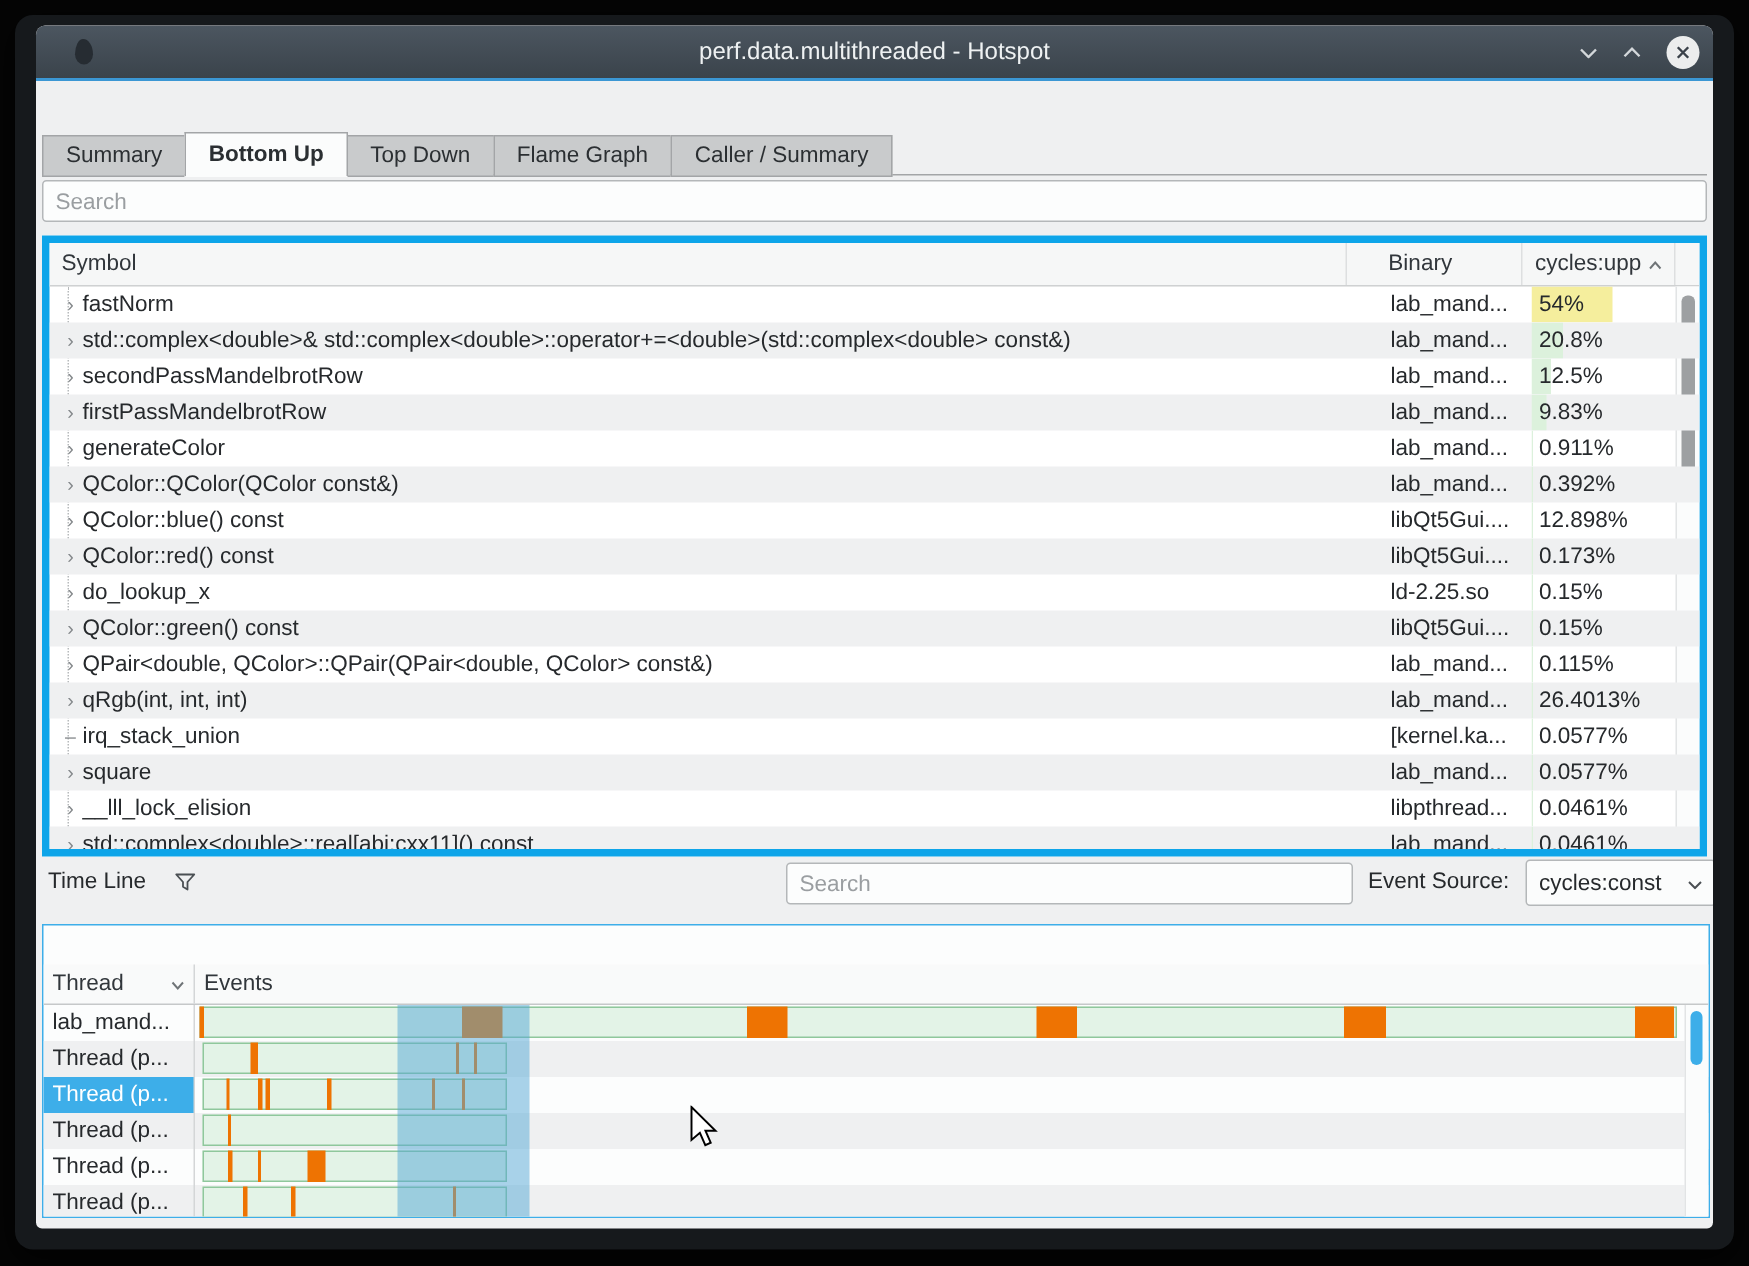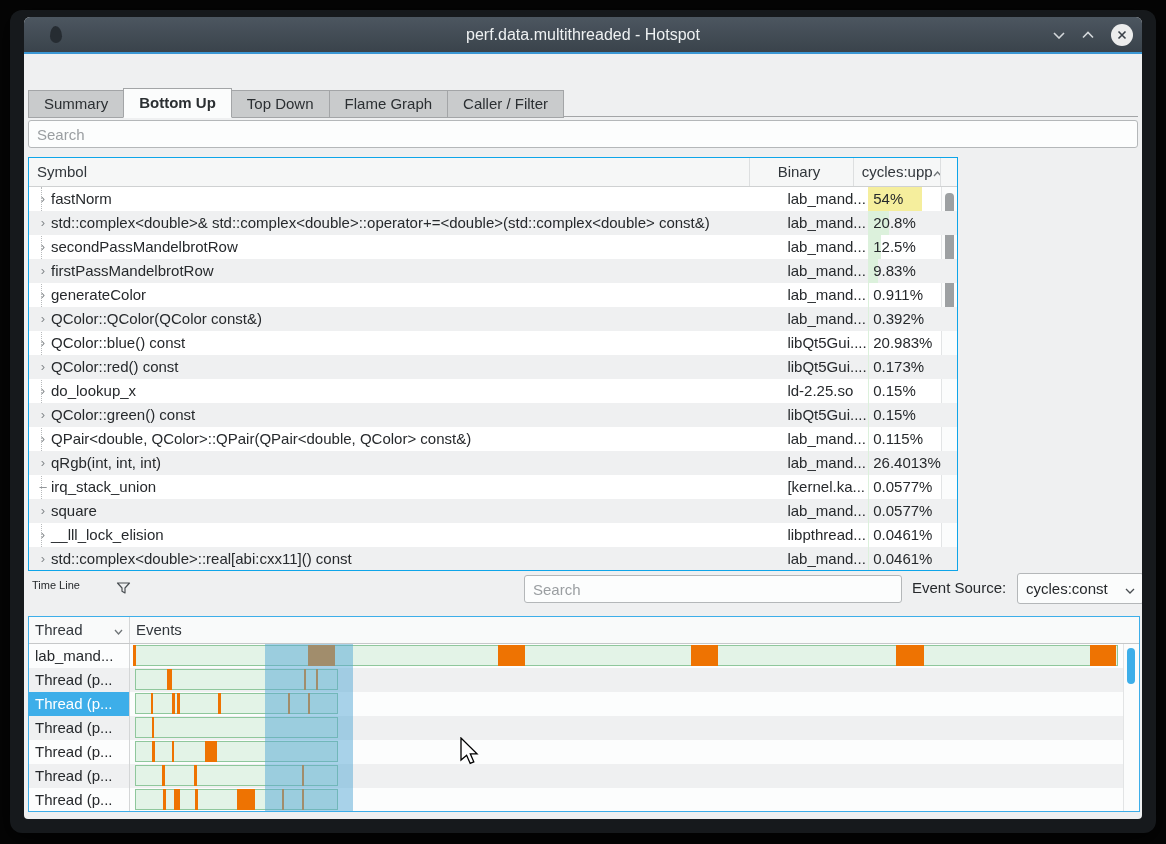--- a/index.html
+++ b/index.html
@@ -26,21 +26,21 @@
   .tab{position:relative;display:inline-block;height:26px;line-height:26px;padding:0 15px;font-size:15px;color:#2b2f32;background:#c9cbcc;border:1px solid #a3a5a7;border-right:none;z-index:1;vertical-align:bottom;}
   .tab:last-child{border-right:1px solid #a3a5a7;}
   .tab.active{background:#fbfcfc;height:28px;line-height:28px;border-right:1px solid #a3a5a7;z-index:2;border-bottom:1px solid #fbfcfc;margin-right:-1px;font-weight:bold;}
 
   
   .search-input{position:absolute;box-sizing:border-box;height:28px;background:#fcfdfd;border:1px solid #b4b7b9;border-radius:3px;font-size:15px;color:#26292c;padding:0 8px;outline:none;font-family:"Liberation Sans",sans-serif;}
   .search-input::placeholder{color:#9a9ea1;}
   .search-top{left:4px;top:103px;width:1110px;}
 
   
-  .table{position:absolute;left:4px;top:140px;width:930px;height:414px;background:#fff;border:1px solid #0ea5e9;box-sizing:border-box;overflow:hidden;}
+  .table{position:absolute;left:4px;top:140px;width:1110px;height:414px;background:#fff;border:5px solid #0ea5e9;box-sizing:border-box;overflow:hidden;}
   .thead{display:flex;height:29px;background:#f6f7f7;border-bottom:1px solid #cfd1d2;box-sizing:border-box;}
   .th{font-size:15px;color:#31363b;line-height:28px;padding:0 8px;border-right:1px solid #dddfe0;box-sizing:border-box;white-space:nowrap;overflow:hidden;}
   .th-symbol{width:888px;}
   .th-binary{width:100px;margin-left:20px;}
   .th-cost{width:104px;display:flex;align-items:center;justify-content:space-between;}
   .tbody{position:relative;height:384px;}
   .tree-guide{position:absolute;left:12px;top:0;height:100%;border-left:1px dotted #b7babc;z-index:0;}
   .tr{display:flex;height:24px;position:relative;z-index:1;}
   .tr.alt{background:#eff0f1;}
   .td{box-sizing:border-box;font-size:15px;color:#26292c;line-height:24px;white-space:nowrap;overflow:hidden;}
@@ -48,29 +48,29 @@
   .expander{width:16px;flex:none;color:#85898c;font-size:13px;text-align:center;line-height:23px;}
   .td-binary{width:100px;padding:0 8px 0 6px;}
   .td-cost{width:104px;position:relative;padding-left:5px;}
   .cost-bar{position:absolute;left:0;top:0;bottom:0;}
   .cost-text{position:relative;}
   .vscroll{position:absolute;right:0;top:29px;bottom:0;width:16px;background:#fbfcfc;border-left:1px solid #e2e4e5;box-sizing:border-box;}
   .thumb-gray{position:absolute;left:3px;top:6px;width:9px;height:135px;background:#9da0a2;border-radius:4px;}
 
   
   .tl-toolbar{position:absolute;left:4px;top:558px;width:1112px;height:30px;}
-  .tl-label{position:absolute;left:4px;top:4px;font-size:11px;color:#26292c;}
+  .tl-label{position:absolute;left:4px;top:4px;font-size:15px;color:#26292c;}
   .tl-funnel{position:absolute;left:88px;top:6px;}
   .tl-search{left:496px;top:0;width:378px;}
   .evt-label{position:absolute;left:884px;top:4px;font-size:15px;color:#26292c;}
   .combo{position:absolute;left:989px;top:-2px;width:127px;height:31px;background:#fbfcfc;border:1px solid #b4b7b9;border-radius:3px;font-size:15px;color:#26292c;display:flex;align-items:center;justify-content:space-between;padding:0 8px;box-sizing:border-box;}
 
   
   .tl-table{position:absolute;left:4px;top:599px;width:1112px;height:196px;background:#fcfdfd;border:1px solid #3daee9;box-sizing:border-box;overflow:hidden;}
-  .tl-head{display:flex;height:27px;background:#f9fafa;border-bottom:1px solid #c6c8c9;box-sizing:border-box;}
+  .tl-head{display:flex;height:27px;background:#f9fafa;border-bottom:1px solid #c6c8c9;box-sizing:border-box;margin-top:26px;}
   .tl-th{font-size:15px;color:#31363b;line-height:26px;padding:0 6px;box-sizing:border-box;}
   .tl-th-thread{width:101px;border-right:1px solid #d4d6d7;display:flex;align-items:center;justify-content:space-between;}
   .tl-th-events{flex:1;}
   .tl-body{position:relative;height:168px;}
   .tl-row{display:flex;height:24px;}
   .tl-row.alt{background:#eff0f1;}
   .tl-name{width:101px;flex:none;box-sizing:border-box;font-size:15px;color:#26292c;line-height:24px;padding:0 4px 0 6px;border-right:1px solid #d4d6d7;white-space:nowrap;overflow:hidden;}
   .tl-row.selected .tl-name{background:#3daee9;color:#fff;}
   .tl-events{position:relative;width:993px;flex:none;}
   .tl-bar{position:absolute;top:1px;height:21px;background:#e3f3e7;border:1px solid #8fc79c;box-sizing:border-box;}
@@ -109,21 +109,21 @@
         </div>
         <div class="win-btn close-btn">
           <svg width="10" height="10" viewBox="0 0 10 10">
               <path d="M1.5 1.5 L8.5 8.5 M8.5 1.5 L1.5 8.5" stroke="#3a4149" stroke-width="1.6"></path>
             </svg>
         </div>
       </div>
     </div>
 
 
-    <div class="tabbar" id="tabbar"><div class="tab">Summary</div><div class="tab active">Bottom Up</div><div class="tab">Top Down</div><div class="tab">Flame Graph</div><div class="tab">Caller / Filter</div></div>
+    <div class="tabbar" id="tabbar"><div class="tab">Summary</div><div class="tab active">Bottom Up</div><div class="tab">Top Down</div><div class="tab">Flame Graph</div><div class="tab">Caller / Summary</div></div>
 
     <input class="search-input search-top" placeholder="Search" style="">
 
     <div class="table">
       <div class="thead">
         <div class="th th-symbol">Symbol</div>
         <div class="th th-binary">Binary</div>
         <div class="th th-cost">
           <span>cycles:upp</span>
           <span>
@@ -183,21 +183,21 @@
             </div>
             <div class="td td-binary">lab_mand...</div>
             <div class="td td-cost"><div class="cost-bar" style="width: 1px; background: rgb(220, 241, 220);"></div><span class="cost-text">0.392%</span></div>
           </div>
           <div class="tr">
             <div class="td td-symbol">
               <span class="expander">›</span>
               <span class="sym-text">QColor::blue() const</span>
             </div>
             <div class="td td-binary">libQt5Gui....</div>
-            <div class="td td-cost"><div class="cost-bar" style="width: 1px; background: rgb(220, 241, 220);"></div><span class="cost-text">20.983%</span></div>
+            <div class="td td-cost"><div class="cost-bar" style="width: 1px; background: rgb(220, 241, 220);"></div><span class="cost-text">12.898%</span></div>
           </div>
           <div class="tr alt">
             <div class="td td-symbol">
               <span class="expander">›</span>
               <span class="sym-text">QColor::red() const</span>
             </div>
             <div class="td td-binary">libQt5Gui....</div>
             <div class="td td-cost"><div class="cost-bar" style="width: 1px; background: rgb(220, 241, 220);"></div><span class="cost-text">0.173%</span></div>
           </div>
           <div class="tr">

